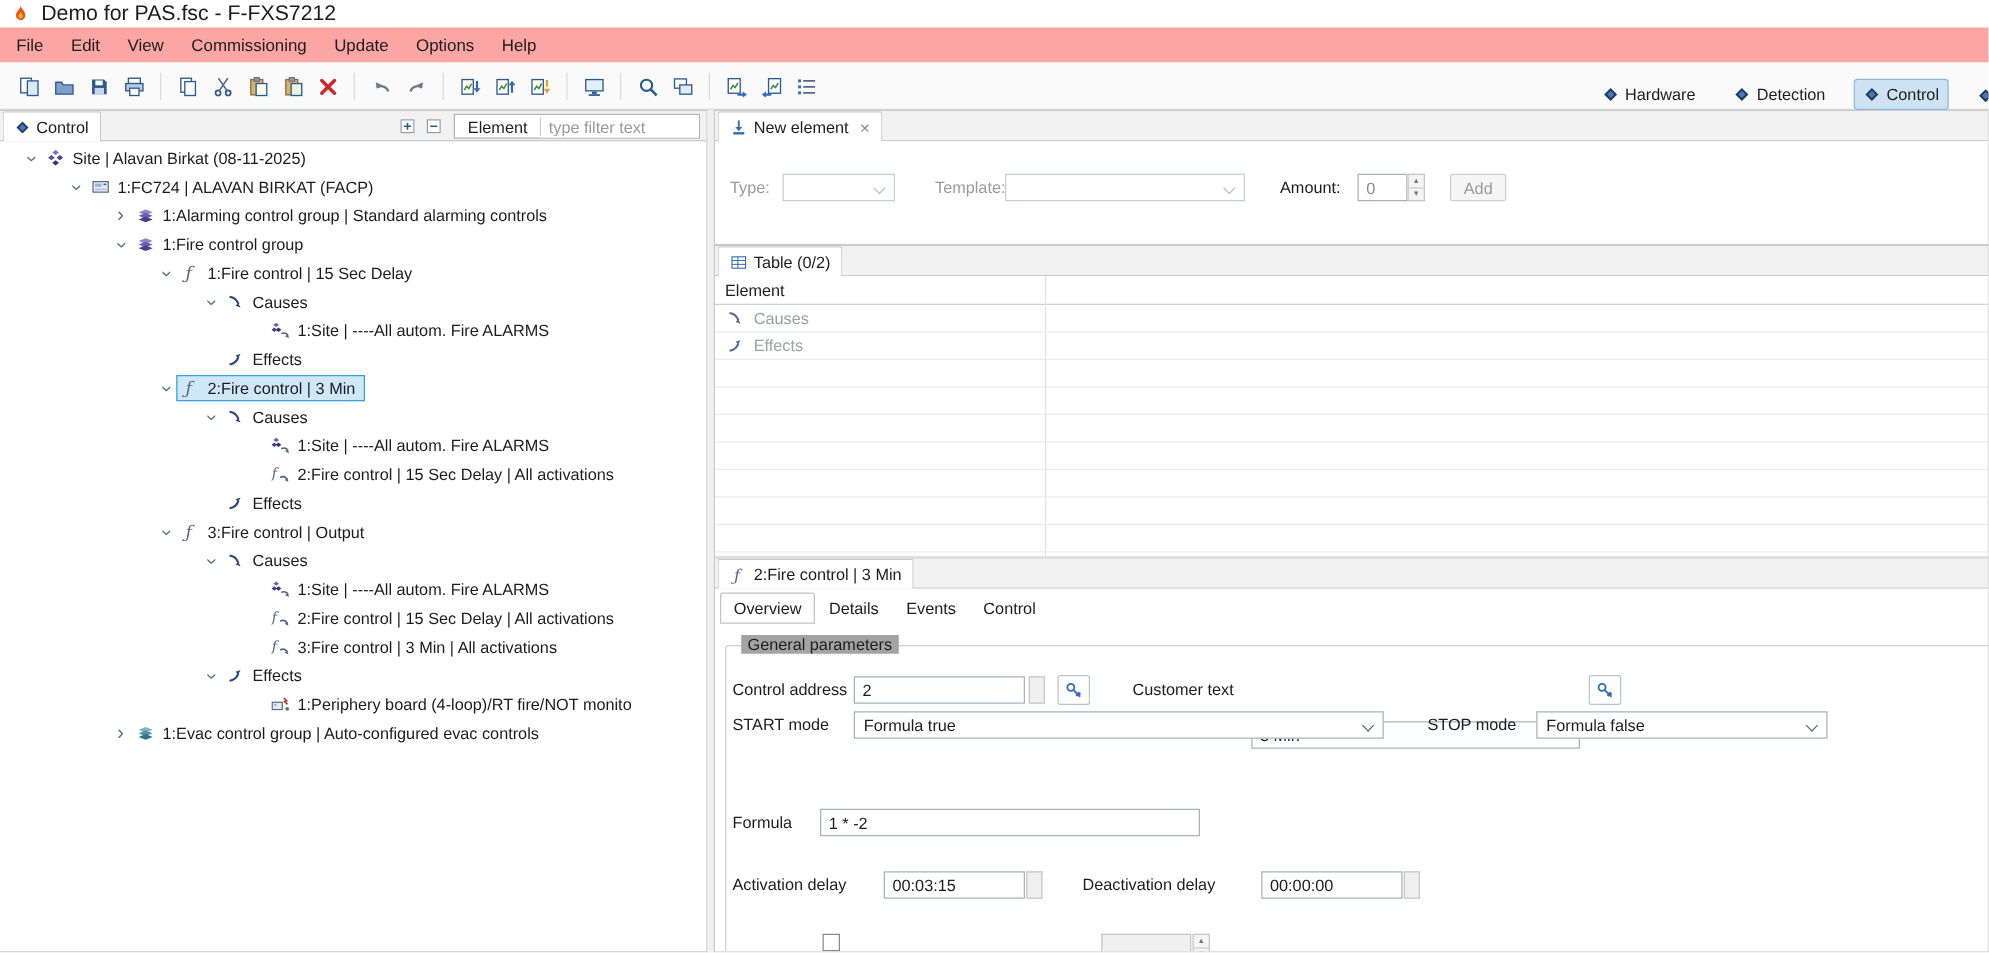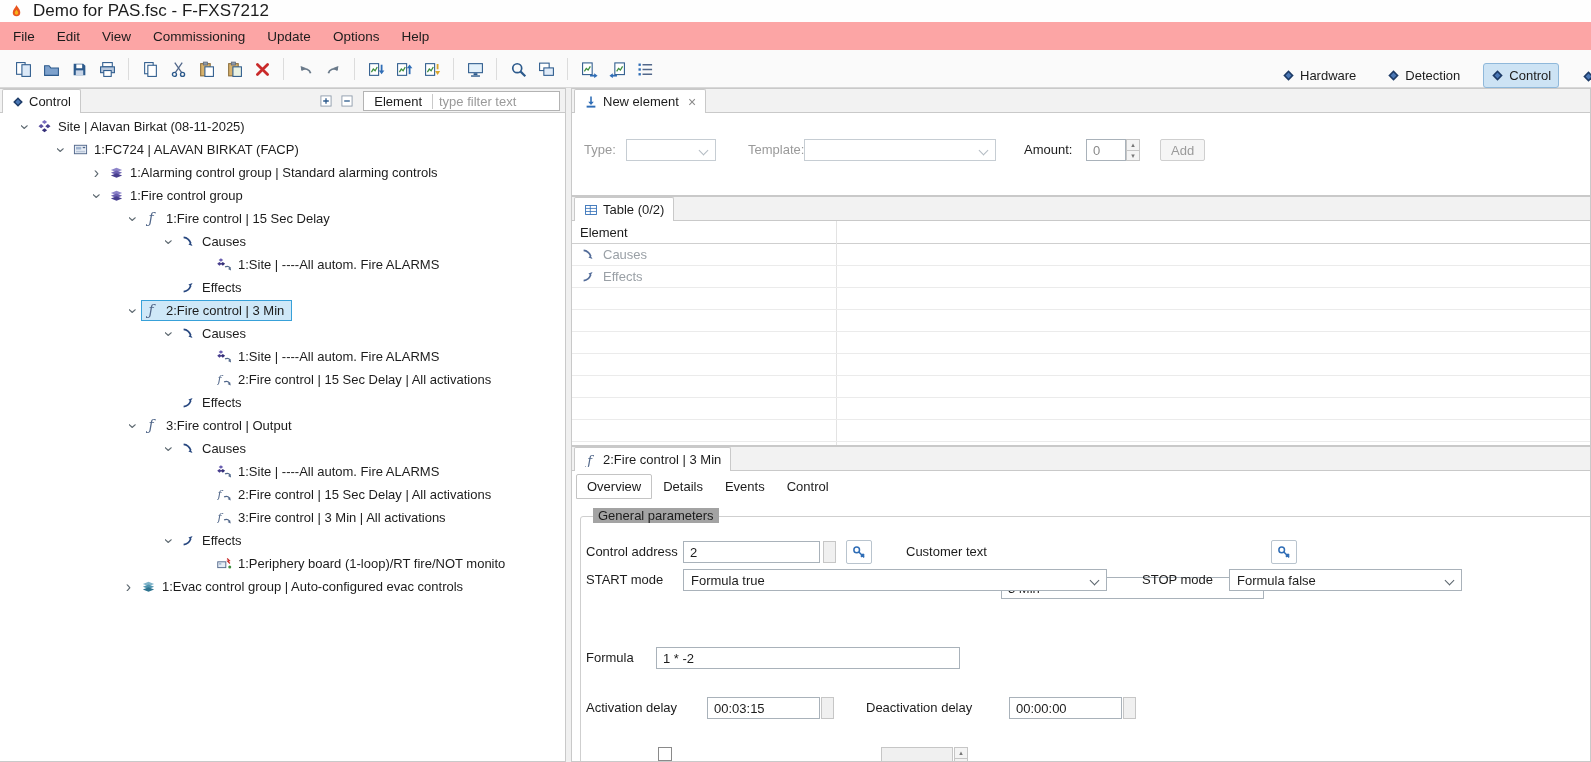--- a/index.html
+++ b/index.html
@@ -623,24 +623,24 @@
             <span class="twisty none"></span>
             <span class="nbody">
               <span class="ico">
                 <svg width="15" height="15" viewBox="0 0 16 16" xmlns="http://www.w3.org/2000/svg">
                   <rect x=".8" y="6.2" width="8.6" height="6.2" fill="#e7edf5" stroke="#51678a"></rect>
                   <rect x="2.2" y="7.6" width="2.4" height="1.6" fill="#9fb4d0"></rect>
                   <path d="M10.8 2.6l2.4 2.3-1.9.5 2.5 2.6" fill="none" stroke="#c92a2a" stroke-width="1.3"></path>
                   <circle cx="13.6" cy="11.8" r="1.6" fill="#3f8f3f"></circle>
                 </svg>
               </span>
-              <span class="nlabel">1:Periphery board (1-loop)/RT fire/NOT monito</span>
-            </span>
-          </div>
-          <div class="trow" style="padding-left: 120px;">
+              <span class="nlabel">1:Periphery board (4-loop)/RT fire/NOT monito</span>
+            </span>
+          </div>
+          <div class="trow" style="padding-left: 88px;">
             <span class="twisty closed"></span>
             <span class="nbody">
               <span class="ico">
                 <svg width="15" height="15" viewBox="0 0 16 16" xmlns="http://www.w3.org/2000/svg">
                   <path d="M2 5.2 8 2.8l6 2.4L8 7.6z" fill="#7fb3c9"></path>
                   <path d="M2 8.2 8 5.8l6 2.4L8 10.6z" fill="#4f94ae"></path>
                   <path d="M2 11.2 8 8.8l6 2.4L8 13.6z" fill="#2e7490"></path>
                 </svg>
               </span>
               <span class="nlabel">1:Evac control group | Auto-configured evac controls</span>

